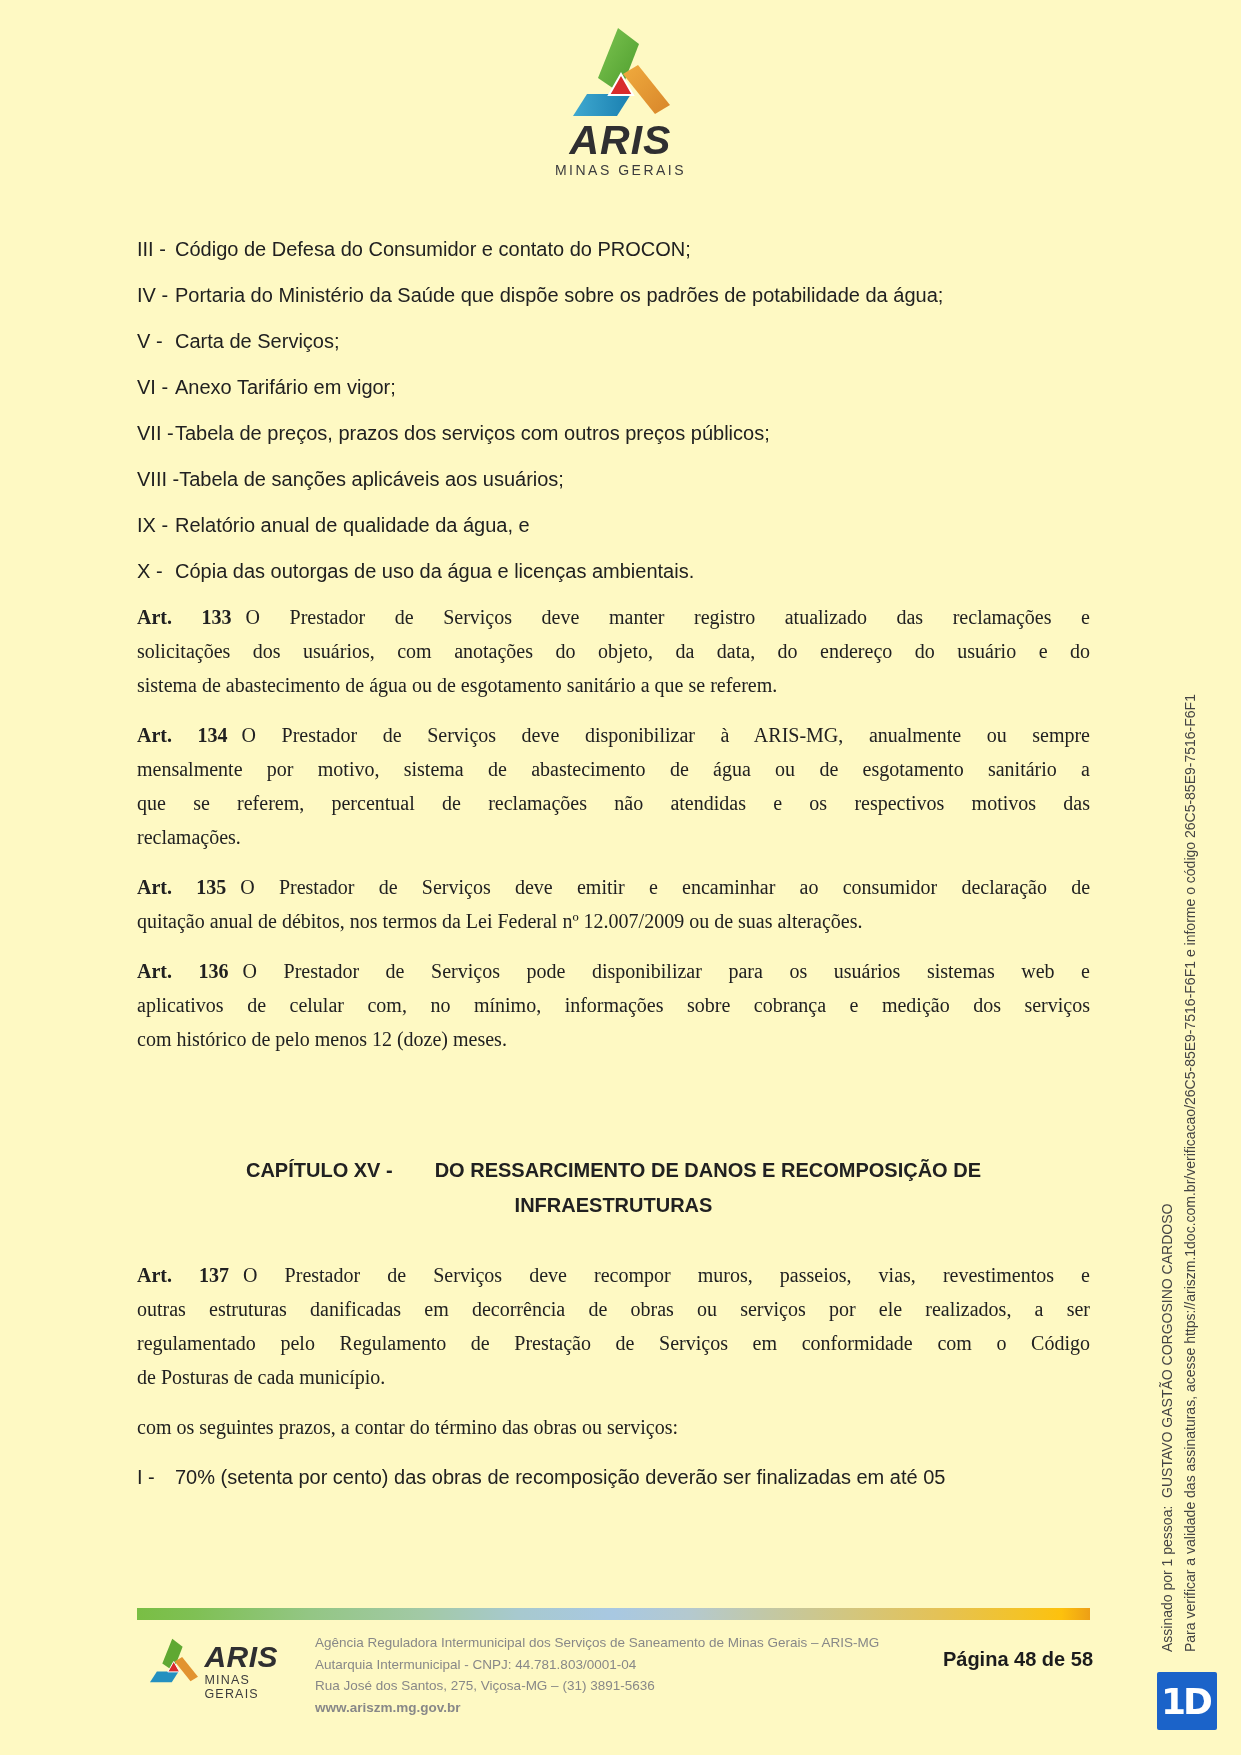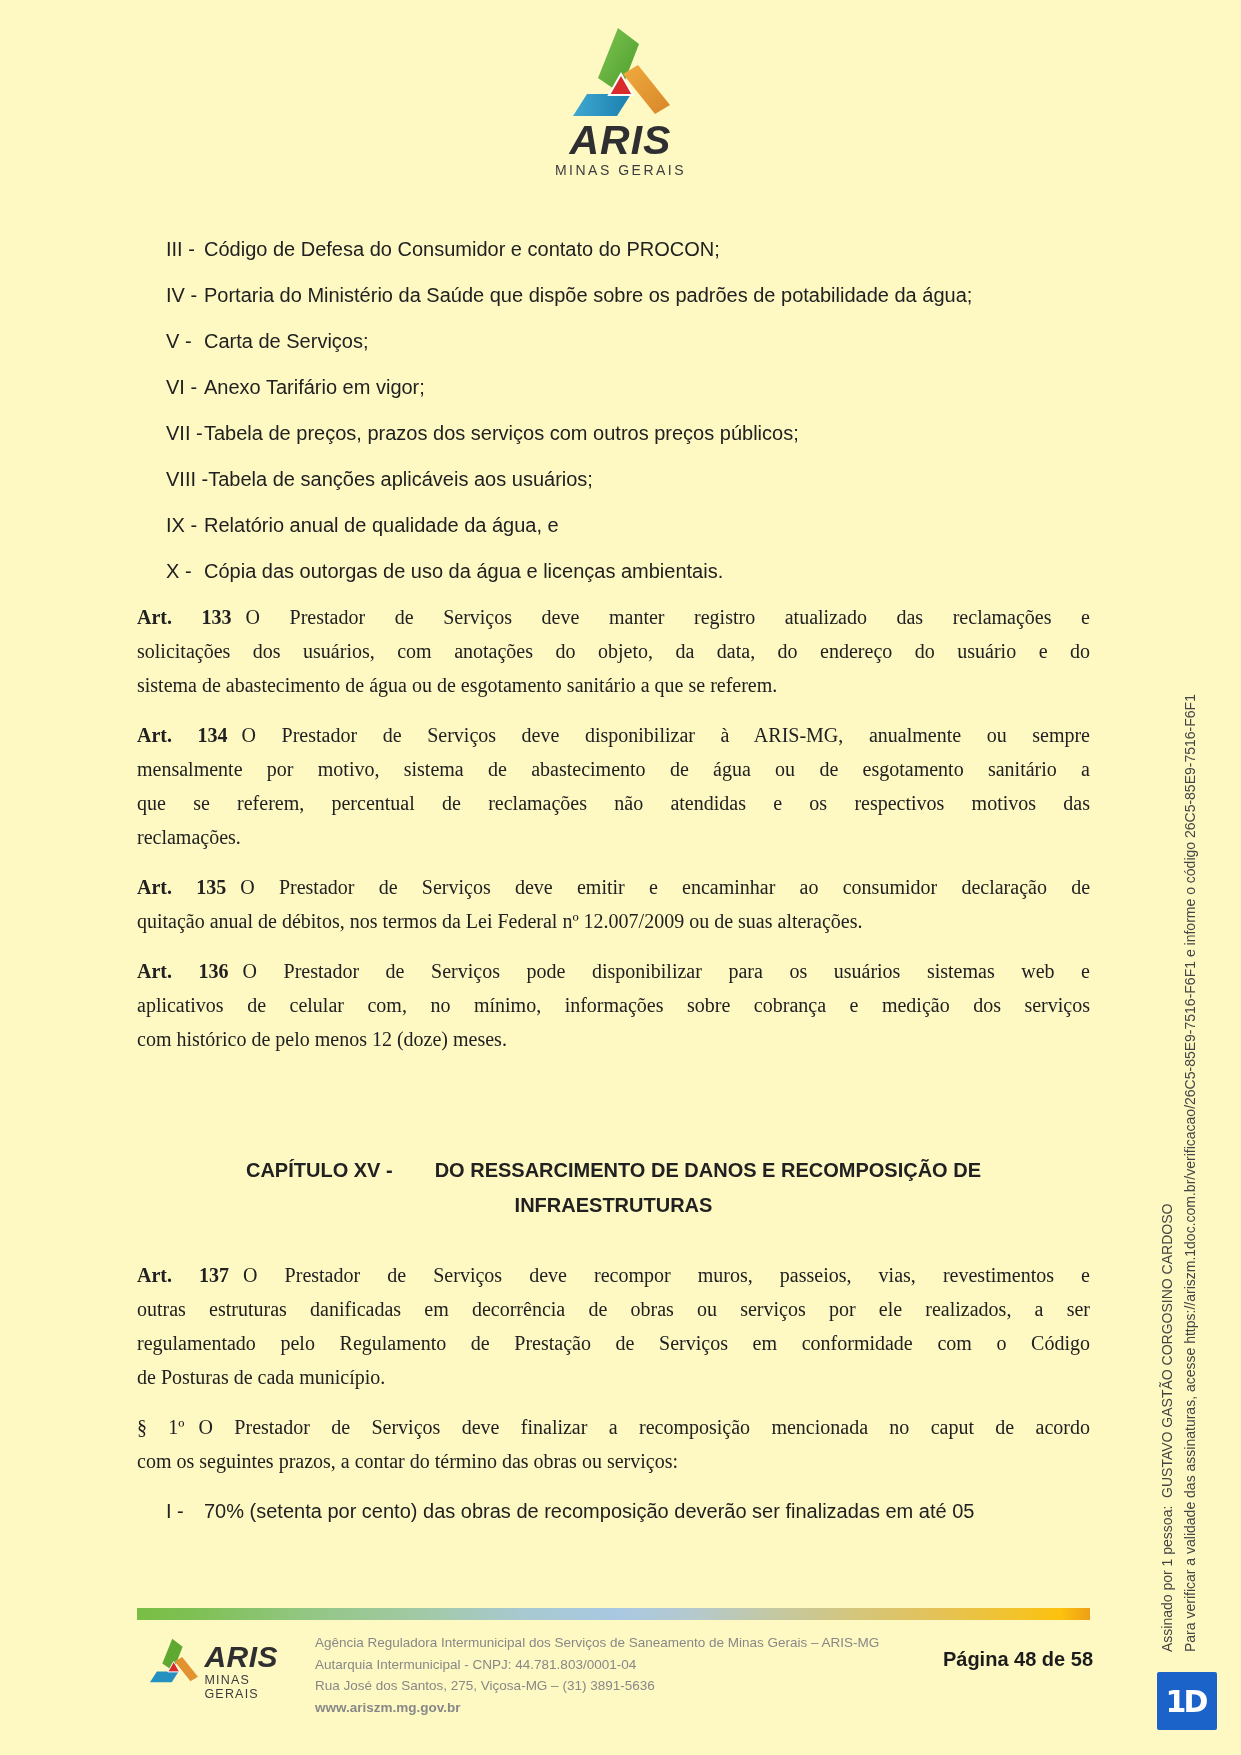--- a/index.html
+++ b/index.html
@@ -9,21 +9,21 @@
     overflow:hidden;margin:0 auto;
   }
   
   .hlogo{position:absolute;left:0;top:28px;width:100%;text-align:center;}
   .hlogo svg{display:block;margin:0 auto;}
   .brand{font-size:41px;font-weight:bold;font-style:italic;color:#2f2f31;letter-spacing:1px;line-height:40px;margin-top:0px;}
   .region{font-size:14px;color:#3c3c3e;letter-spacing:2.5px;line-height:16px;margin-top:2px;}
   
   .main{position:absolute;left:137px;top:232px;width:953px;font-size:20px;color:#212121;}
   .li{line-height:35px;margin-bottom:11px;white-space:nowrap;}
-  .num{display:inline-block;min-width:38px;margin-left:29px;}
+  .num{display:inline-block;min-width:38px;}
   .para{margin:0 0 16px 0;}
   .para.first{margin-top:11px;}
   .pline{line-height:34px;font-family:Liberation Serif, serif;}
   .pline.just{text-align:justify;text-align-last:justify;}
   .alabel{font-weight:bold;}
   .alabel.normal{font-weight:normal;}
   .g14{display:inline-block;width:14px;}
   .chapter{margin-top:97px;margin-bottom:35px;text-align:center;font-weight:bold;font-size:20px;}
   .chl1{line-height:35px;}
   .chl2{line-height:35px;}
@@ -44,21 +44,21 @@
   .finfo .b{font-weight:bold;}
   .pageno{position:absolute;left:890px;top:1648px;width:203px;text-align:right;
     font-size:20px;font-weight:bold;color:#1c1c1c;}
   
   .rail{position:absolute;left:1156px;top:1652px;width:1145px;
     transform:rotate(-90deg);transform-origin:0 0;
     font-size:14px;color:#444;line-height:23px;}
   .vline{white-space:pre;}
   .onedoc{position:absolute;left:1157px;top:1672px;width:60px;height:58px;
     background:#1b63c9;border-radius:2px;display:flex;align-items:center;justify-content:center;}
-  .onedoc span{color:#fff;font-size:30px;font-weight:bold;letter-spacing:-3px;
+  .onedoc span{color:#fff;font-size:36px;font-weight:bold;letter-spacing:-3px;
     font-family:"DejaVu Sans","Liberation Sans",sans-serif;padding-right:3px;}
 </style>
 </head>
 <body>
 
 <div class="page">
 
   <div class="hlogo">
     <svg width="104" height="92" viewBox="0 0 104 92">
       <defs>
@@ -124,21 +124,20 @@
     </div>
 
     <div class="para">
       <div class="pline just"><span class="alabel">Art. 137</span><span class="g14"></span><span>O Prestador de Serviços deve recompor muros, passeios, vias, revestimentos e</span></div>
       <div class="pline just">outras estruturas danificadas em decorrência de obras ou serviços por ele realizados, a ser</div>
       <div class="pline just">regulamentado pelo Regulamento de Prestação de Serviços em conformidade com o Código</div>
       <div class="pline">de Posturas de cada município.</div>
     </div>
 
     <div class="para">
-      <div class="pline just"><span class="alabel normal">§ 1º</span><span class="g14"></span><span>O Prestador de Serviços deve finalizar a recomposição mencionada no caput de acordo</span></div>
       <div class="pline">com os seguintes prazos, a contar do término das obras ou serviços:</div>
     </div>
 
     <div class="li liw"><span class="num">I -</span><span>70% (setenta por cento) das obras de recomposição deverão ser finalizadas em até 05</span></div>
   </div>
 
   <div class="fbar"></div>
 
   <div class="flogo">
     <div class="flogo-row">

